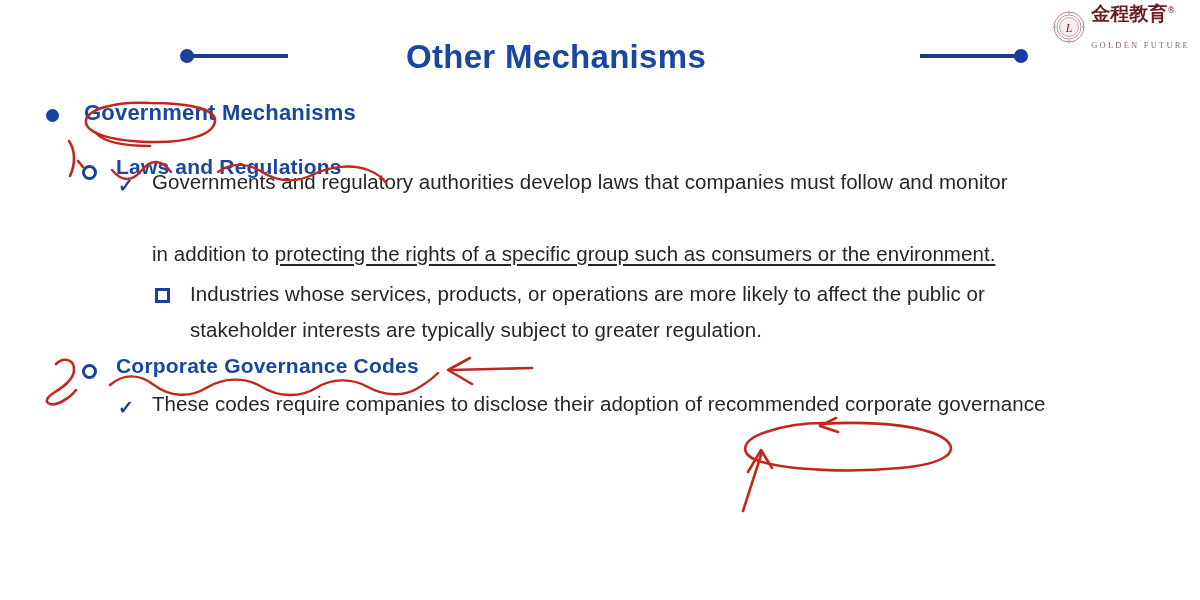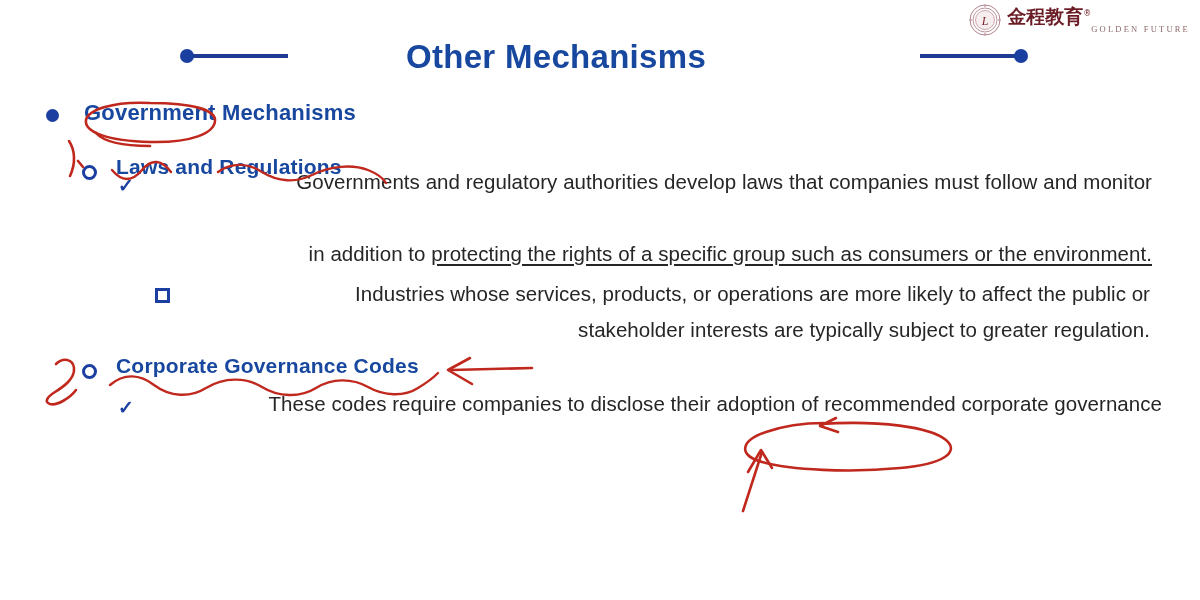--- a/index.html
+++ b/index.html
@@ -27,21 +27,21 @@
     align-items: center;
     gap: 6px;
   }
   .logo-seal {
     width: 32px;
     height: 32px;
     flex: 0 0 32px;
   }
   .logo-text {
     display: flex;
-    flex-direction: row;
+    flex-direction: column;
     justify-content: center;
     line-height: 1;
   }
   .logo-cn {
     font-family: "DejaVu Sans", sans-serif;
     font-size: 19px;
     font-weight: bold;
     color: #6b1d26;
     letter-spacing: 0px;
     position: relative;
@@ -161,21 +161,20 @@
     width: 9px;
     height: 9px;
     border: 3px solid #1b3fa0;
   }
   .ptext {
     position: absolute;
     font-size: 20.5px;
     color: #262626;
     line-height: 36px;
     letter-spacing: 0.05px;
-    text-align: right;
   }
   .ptext .u { text-decoration: underline; text-underline-offset: 3px; }
   .ptext .kw { color: #17479e; font-weight: bold; }
 
   
   #ink {
     position: absolute;
     left: 0; top: 0;
     width: 1200px;
     height: 600px;

